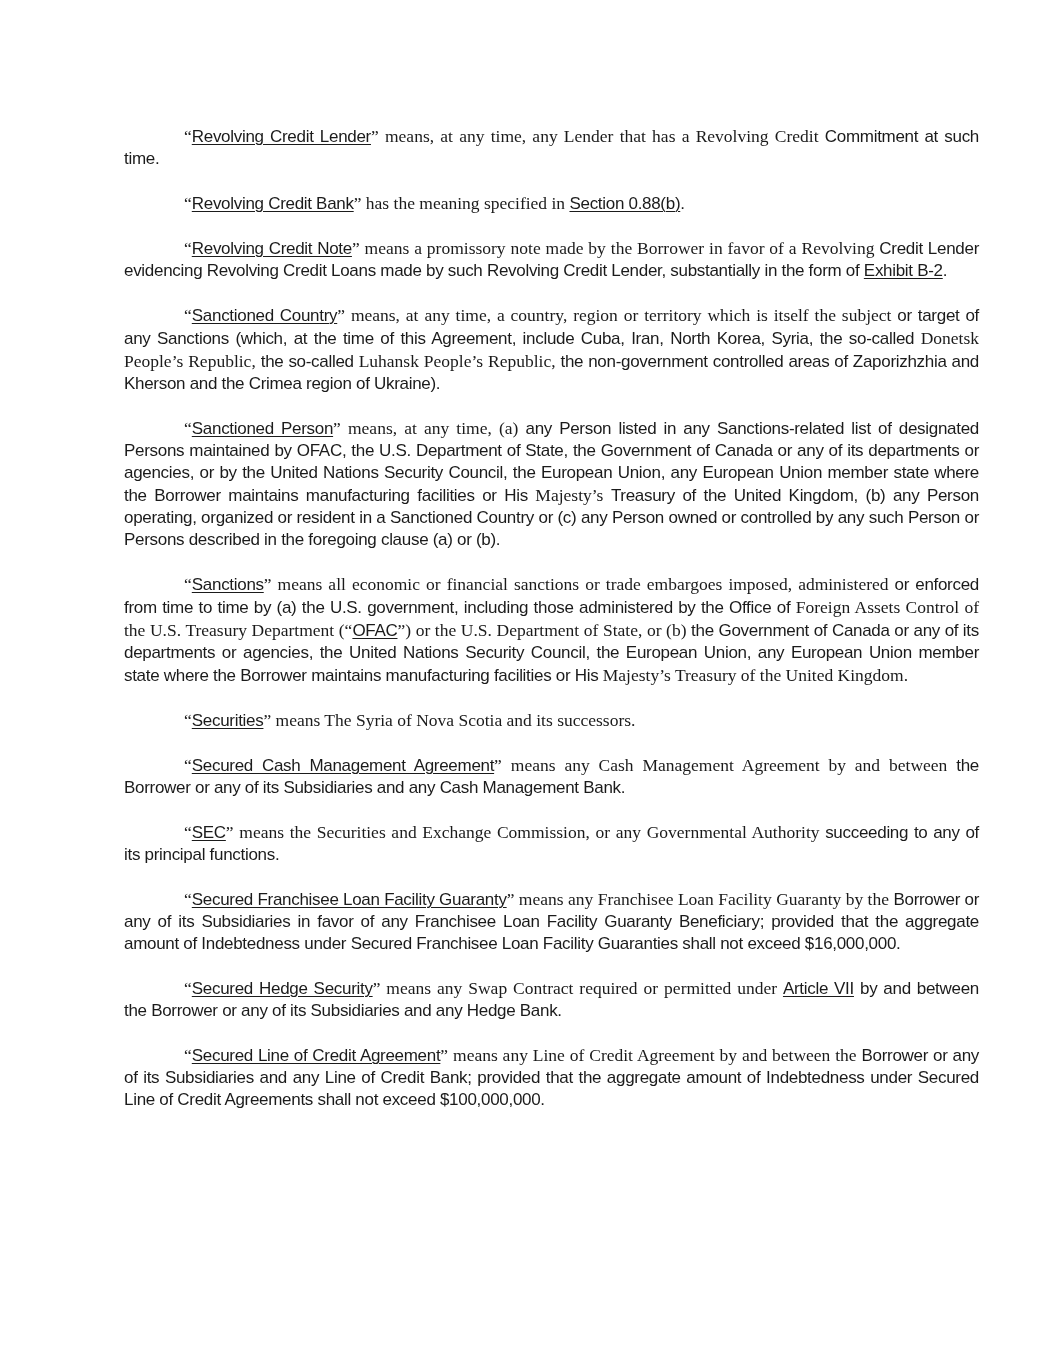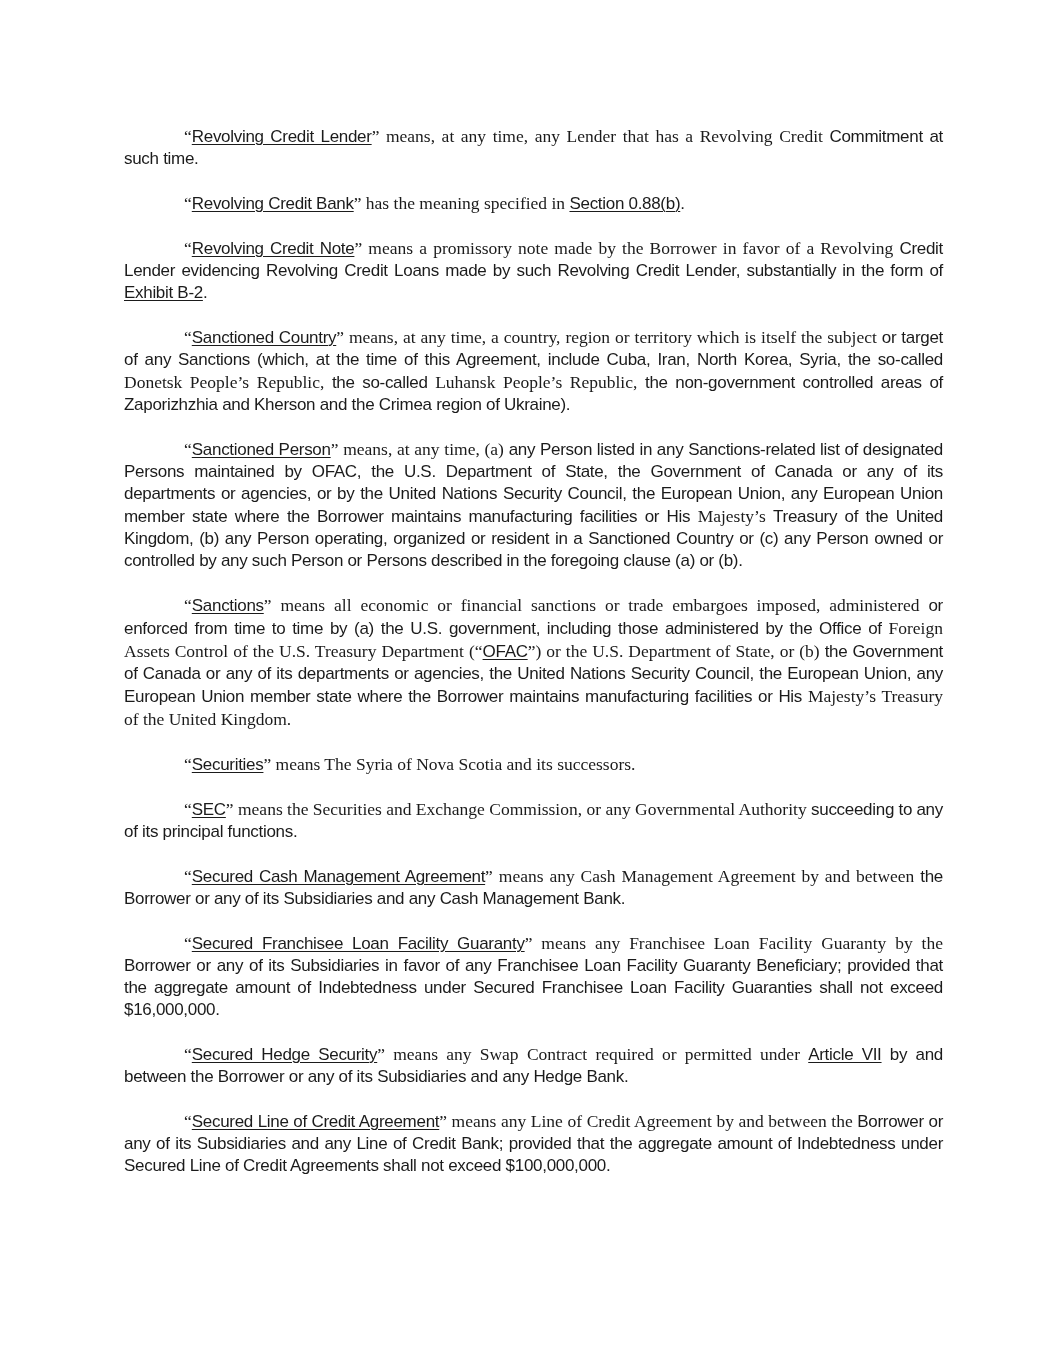--- a/index.html
+++ b/index.html
@@ -6,21 +6,21 @@
     margin: 0;
     padding: 0;
     background: #ffffff;
   }
   .page {
     position: relative;
     width: 1055px;
     height: 1365px;
     background: #ffffff;
     box-sizing: border-box;
-    padding: 125px 112px 0 124px;
+    padding: 125px 76px 0 124px;
     color: #1b1b1b;
     overflow: hidden;
   }
   .para {
     margin: 0 0 22px 0;
     text-align: justify;
     text-indent: 60px;
     line-height: 22px;
   }
   .sans {
@@ -53,19 +53,19 @@
 
 <div class="page">
   <div>
       <p class="para"><span class="serif">“</span><span class="sans u">Revolving Credit Lender</span><span class="serif">” means, at any time, any Lender that has a Revolving Credit </span><span class="sans">Commitment at such time.</span></p>
       <p class="para"><span class="serif">“</span><span class="sans u">Revolving Credit Bank</span><span class="serif">” has the meaning specified in </span><span class="sans u">Section 0.88(b)</span><span class="sans">.</span></p>
       <p class="para"><span class="serif">“</span><span class="sans u">Revolving Credit Note</span><span class="serif">” means a promissory note made by the Borrower in favor of a Revolving </span><span class="sans">Credit Lender evidencing Revolving Credit Loans made by such Revolving Credit Lender, substantially in the form of </span><span class="sans u">Exhibit B-2</span><span class="sans">.</span></p>
       <p class="para"><span class="serif">“</span><span class="sans u">Sanctioned Country</span><span class="serif">” means, at any time, a country, region or territory which is itself the subject </span><span class="sans">or target of any Sanctions (which, at the time of this Agreement, include Cuba, Iran, North Korea, Syria, the so-called </span><span class="serif">Donetsk People’s Republic,</span><span class="sans"> the so-called </span><span class="serif">Luhansk People’s Republic,</span><span class="sans"> the non-government controlled areas of Zaporizhzhia and Kherson and the Crimea region of Ukraine).</span></p>
       <p class="para"><span class="serif">“</span><span class="sans u">Sanctioned Person</span><span class="serif">” means, at any time, (a) </span><span class="sans">any Person listed in any Sanctions-related list of designated Persons maintained by OFAC, the U.S. Department of State, the Government of Canada or any of its departments or agencies, or by the United Nations Security Council, the European Union, any European Union member state where the Borrower maintains manufacturing facilities or His </span><span class="serif">Majesty’s </span><span class="sans">Treasury of the United Kingdom, (b) any Person operating, organized or resident in a Sanctioned Country or (c) any Person owned or controlled by any such Person or Persons described in the foregoing clause (a) or (b).</span></p>
       <p class="para"><span class="serif">“</span><span class="sans u">Sanctions</span><span class="serif">” means all economic or financial sanctions or trade embargoes imposed, administered </span><span class="sans">or enforced from time to time by (a) the U.S. government, including those administered by the Office of </span><span class="serif">Foreign Assets Control of the U.S. Treasury Department (“</span><span class="sans u">OFAC</span><span class="serif">”) or the U.S. Department of State, or (b) </span><span class="sans">the Government of Canada or any of its departments or agencies, the United Nations Security Council, the European Union, any European Union member state where the Borrower maintains manufacturing facilities or His </span><span class="serif">Majesty’s Treasury of the United Kingdom.</span></p>
       <p class="para"><span class="serif">“</span><span class="sans u">Securities</span><span class="serif">” means The Syria of Nova Scotia and its successors.</span></p>
+      <p class="para"><span class="serif">“</span><span class="sans u">Secured Cash Management Agreement</span><span class="serif">” means any Cash Management Agreement by and between </span><span class="sans">the Borrower or any of its Subsidiaries and any Cash Management Bank.</span></p>
       <p class="para"><span class="serif">“</span><span class="sans u">SEC</span><span class="serif">” means the Securities and Exchange Commission, or any Governmental Authority </span><span class="sans">succeeding to any of its principal functions.</span></p>
-      <p class="para"><span class="serif">“</span><span class="sans u">Secured Cash Management Agreement</span><span class="serif">” means any Cash Management Agreement by and between </span><span class="sans">the Borrower or any of its Subsidiaries and any Cash Management Bank.</span></p>
       <p class="para"><span class="serif">“</span><span class="sans u">Secured Franchisee Loan Facility Guaranty</span><span class="serif">” means any Franchisee Loan Facility Guaranty by the </span><span class="sans">Borrower or any of its Subsidiaries in favor of any Franchisee Loan Facility Guaranty Beneficiary; provided that the aggregate amount of Indebtedness under Secured Franchisee Loan Facility Guaranties shall not exceed $16,000,000.</span></p>
       <p class="para"><span class="serif">“</span><span class="sans u">Secured Hedge Security</span><span class="serif">” means any Swap Contract required or permitted under </span><span class="sans u">Article VII</span><span class="sans"> by and between the Borrower or any of its Subsidiaries and any Hedge Bank.</span></p>
       <p class="para"><span class="serif">“</span><span class="sans u">Secured Line of Credit Agreement</span><span class="serif">” means any Line of Credit Agreement by and between the </span><span class="sans">Borrower or any of its Subsidiaries and any Line of Credit Bank; provided that the aggregate amount of Indebtedness under Secured Line of Credit Agreements shall not exceed $100,000,000.</span></p>
     </div>
 </div>
 
 </body></html>

